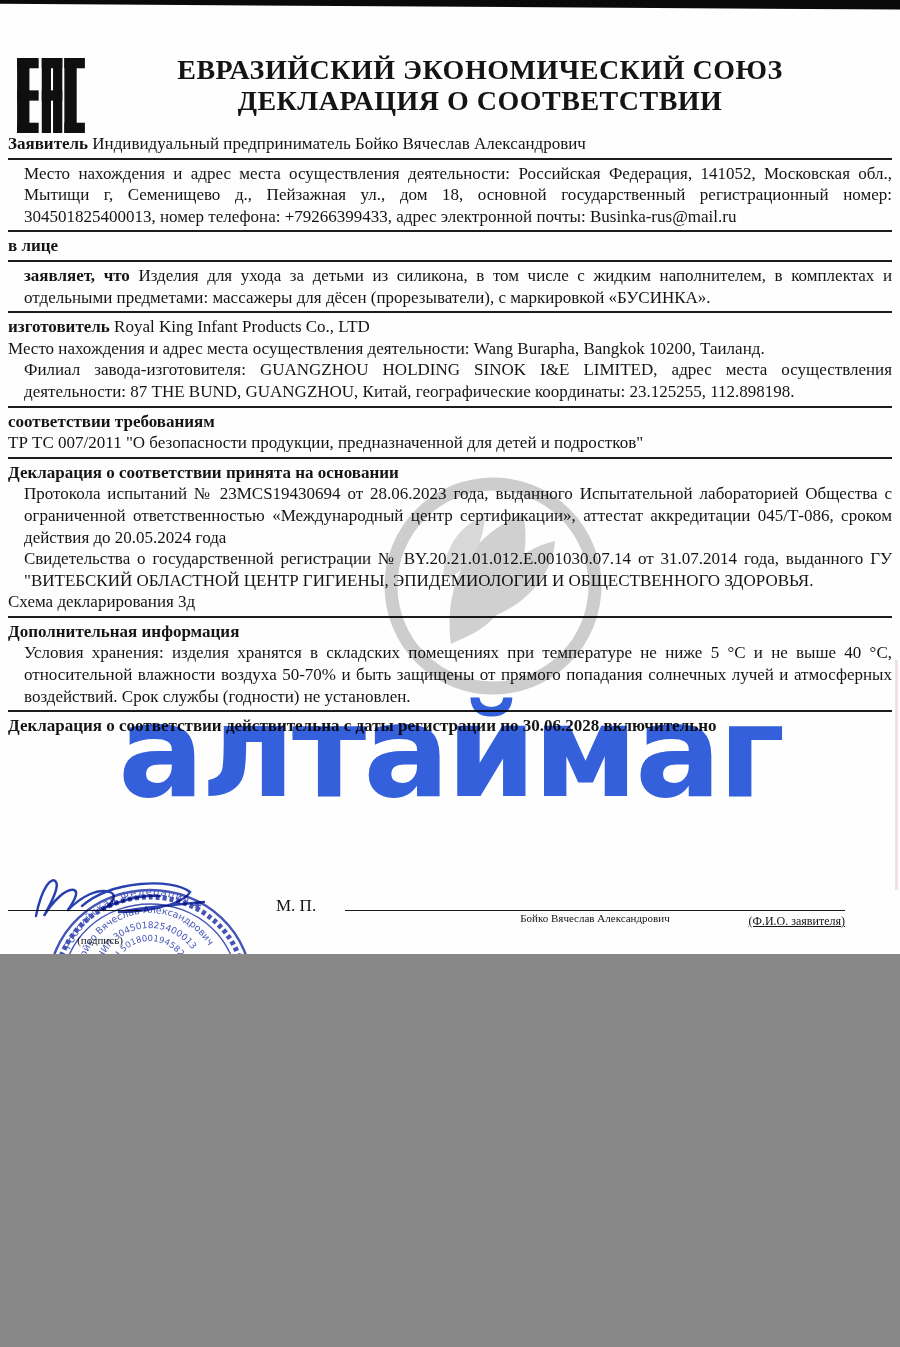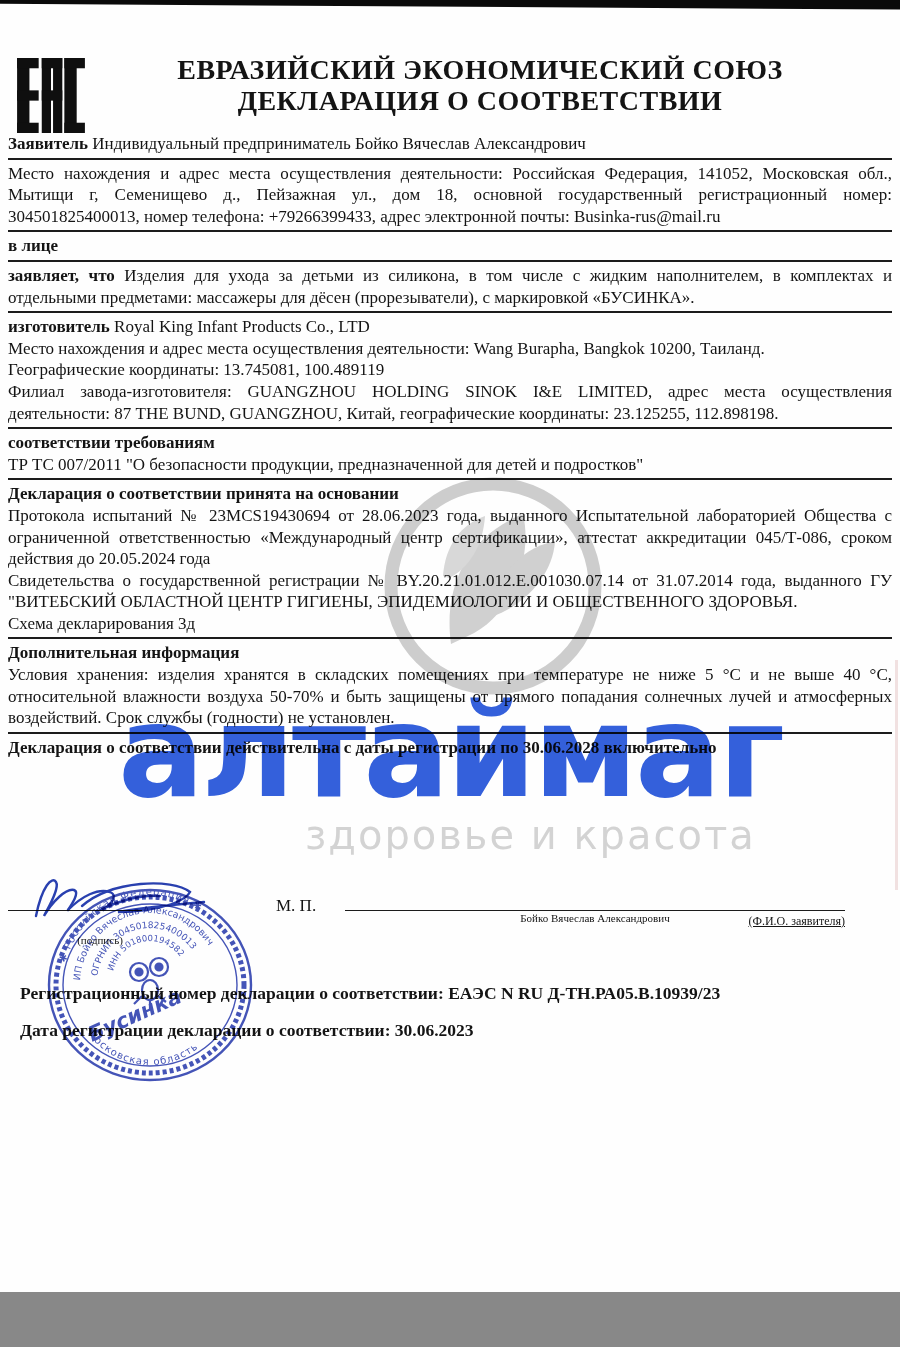--- a/index.html
+++ b/index.html
@@ -1,17 +1,17 @@
 <!DOCTYPE html>
 <html lang="ru"><head>
 <meta charset="utf-8">
 <style>
   html,body{margin:0;padding:0;background:#888;}
   .page{
-    position:relative;width:900px;height:1292px;margin:0 auto;
+    position:relative;width:900px;height:954px;margin:0 auto;
     background:#fefefe;overflow:hidden;
     font-family:"Liberation Serif","DejaVu Serif",serif;
     color:#141414;
   }
   .scan-strip{
     position:absolute;top:0;left:0;width:100%;height:10px;background:#0a0a0a;
     clip-path:polygon(0 0,100% 0,100% 95%,0 38%);
   }
   .scan-edge{
     position:absolute;top:660px;right:2px;width:3px;height:230px;
@@ -19,21 +19,21 @@
   }
   .content{position:relative;padding:54px 8px 0 8px;}
   .hdr{position:relative;margin-bottom:17px;}
   .eac{position:absolute;left:9px;top:4px;}
   .titles{text-align:center;padding:0 60px 0 120px;}
   .t1,.t2{
     font-weight:bold;font-size:28px;line-height:31px;letter-spacing:.5px;
     white-space:nowrap;
   }
   p{margin:0;font-size:17px;line-height:21.6px;}
-  .just{text-align:justify;text-align-last:left;}
+  .just{text-align:justify;text-align-last:left;margin-left:16px;}
   .b{font-weight:bold;}
   hr.rule{border:none;border-top:2px solid #1c1c1c;margin:3px 0 3px 0;}
   
   .sig-name{position:absolute;left:345px;top:912px;width:500px;text-align:center;font-size:11px;}
   .sig-line-short{position:absolute;left:8px;top:910px;width:134px;border-top:1.6px solid #1c1c1c;}
   .sig-line-long{position:absolute;left:345px;top:910px;width:500px;border-top:1.6px solid #1c1c1c;}
   .sig-caption{position:absolute;left:30px;top:914px;width:140px;text-align:center;font-size:11px;margin-top:20px;}
   .name-caption{position:absolute;left:345px;top:914px;width:500px;text-align:right;font-size:12px;text-decoration:underline;}
   .mp{position:absolute;left:276px;top:896px;font-size:17px;}
   .reg-line{position:absolute;left:20px;font-weight:bold;font-size:17.5px;white-space:nowrap;}
@@ -95,21 +95,20 @@
     <hr class="rule">
 
     <p class="b">в лице</p>
     <hr class="rule">
 
     <p class="just"><span class="b">заявляет, что</span> <span>Изделия для ухода за детьми из силикона, в том числе с жидким наполнителем, в комплектах и отдельными предметами: массажеры для дёсен (прорезыватели), с маркировкой «БУСИНКА».</span></p>
     <hr class="rule">
 
     <p><span class="b">изготовитель</span> <span>Royal King Infant Products Co., LTD</span></p>
     <p>Место нахождения и адрес места осуществления деятельности: Wang Burapha, Bangkok 10200, Таиланд.</p>
-    <p>Географические координаты: 13.745081, 100.489119</p>
     <p class="just">Филиал завода-изготовителя: GUANGZHOU HOLDING SINOK I&amp;E LIMITED, адрес места осуществления деятельности: 87 THE BUND, GUANGZHOU, Китай, географические координаты: 23.125255, 112.898198.</p>
     <hr class="rule">
 
     <p class="b">соответствии требованиям</p>
     <p>ТР ТС 007/2011 "О безопасности продукции, предназначенной для детей и подростков"</p>
     <hr class="rule">
 
     <p class="b">Декларация о соответствии принята на основании</p>
     <p class="just">Протокола испытаний № 23MCS19430694 от 28.06.2023 года, выданного Испытательной лабораторией Общества с ограниченной ответственностью «Международный центр сертификации», аттестат аккредитации 045/Т-086, сроком действия до 20.05.2024 года</p>
     <p class="just">Свидетельства о государственной регистрации № BY.20.21.01.012.Е.001030.07.14 от 31.07.2014 года, выданного ГУ "ВИТЕБСКИЙ ОБЛАСТНОЙ ЦЕНТР ГИГИЕНЫ, ЭПИДЕМИОЛОГИИ И ОБЩЕСТВЕННОГО ЗДОРОВЬЯ.</p>
@@ -135,21 +134,20 @@
 
   <svg class="wm wm-circle" width="240" height="240" viewBox="0 0 240 240">
     <g stroke="#c6c6c6" fill="none">
       <circle cx="120" cy="120" r="102" stroke-width="13"></circle>
       <path d="M78,178 C70,120 95,70 150,48 C160,90 140,150 95,170 Z" fill="#c9c9c9" stroke="none"></path>
       <path d="M120,150 C150,140 180,110 182,75 C150,82 128,105 120,135 Z" fill="#c9c9c9" stroke="none"></path>
       <path d="M70,110 C72,80 88,58 112,50 C110,80 96,102 76,112 Z" fill="#d2d2d2" stroke="none"></path>
     </g>
   </svg>
   <div class="wm wm-word">алтаймаг</div>
-  <div class="wm wm-tagline">здоровье и красота</div>
 
   <svg class="stamp wm" width="220" height="202" viewBox="0 0 220 202">
     <defs>
       <path id="arcRingTop" d="M 23,101 A 87,90 0 0 1 197,101"></path>
       <path id="arcRingBottom" d="M 32,112 A 79,82 0 0 0 188,112"></path>
       <path id="arcOwner" d="M 40,101 A 70,72 0 0 1 180,101"></path>
       <path id="arcOgrnip" d="M 57,99 A 53,55 0 0 1 163,99"></path>
       <path id="arcInn" d="M 72,97 A 38,40 0 0 1 148,97"></path>
     </defs>
     <g stroke="#2a3cae" fill="none">

